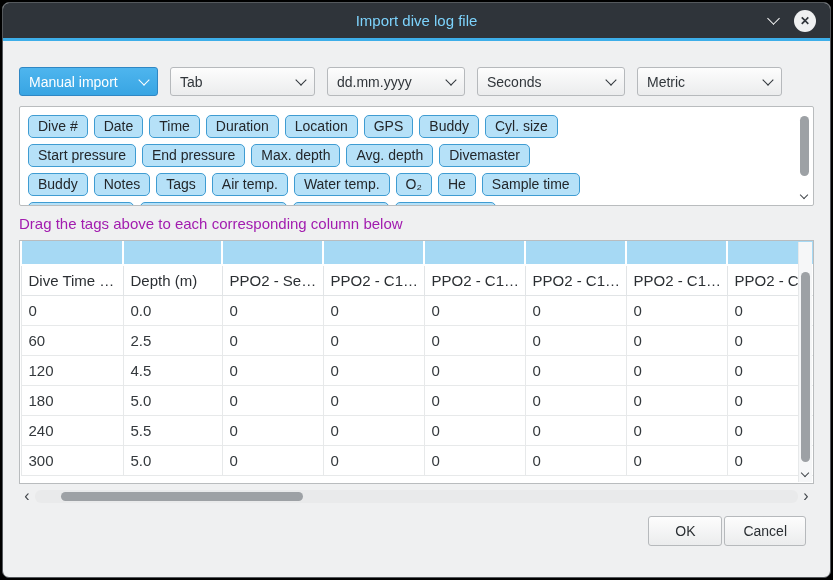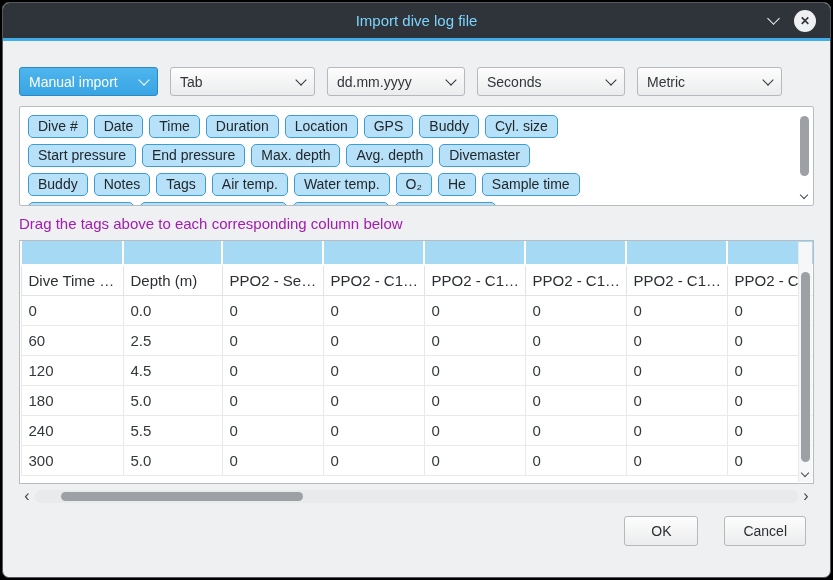--- a/index.html
+++ b/index.html
@@ -53,21 +53,21 @@
   .col-head{height:30px;padding:4px 7px;border:1px solid #e1e4e6;color:#2b2f33;}
   .grid td{height:30px;padding:4px 7px;border:1px solid #e7e9ea;color:#33383c;}
   .table-wrap .vscroll{background:#f6f7f8;border-left:1px solid #e7e9ea;}
   .table-wrap .vthumb{top:30px;height:190px;}
   
   .hscroll{height:16px;margin-top:4px;display:flex;align-items:center;}
   .harrow{width:16px;text-align:center;color:#43484d;font-size:16px;line-height:14px;flex:none;cursor:default;}
   .htrack{flex:1;position:relative;height:13px;background:#e9eaeb;border-radius:6px;}
   .hthumb{position:absolute;left:26px;top:2px;width:242px;height:9px;border-radius:4.5px;background:#9da1a5;}
   
-  .button-row{display:flex;justify-content:flex-end;gap:26px;padding:12px 8px 0 0;}
+  .button-row{display:flex;justify-content:flex-end;gap:2px;padding:12px 8px 0 0;}
   .btn{height:30px;min-width:74px;padding:0 18px;border:1px solid #b6b9bc;border-radius:3px;
        background:linear-gradient(#fdfdfd,#ebeced);font-size:14px;color:#2b2f33;
        font-family:"Liberation Sans",sans-serif;display:flex;align-items:center;justify-content:center;}
 </style>
 </head>
 <body>
 
 <div class="window">
 
   <div class="titlebar">

